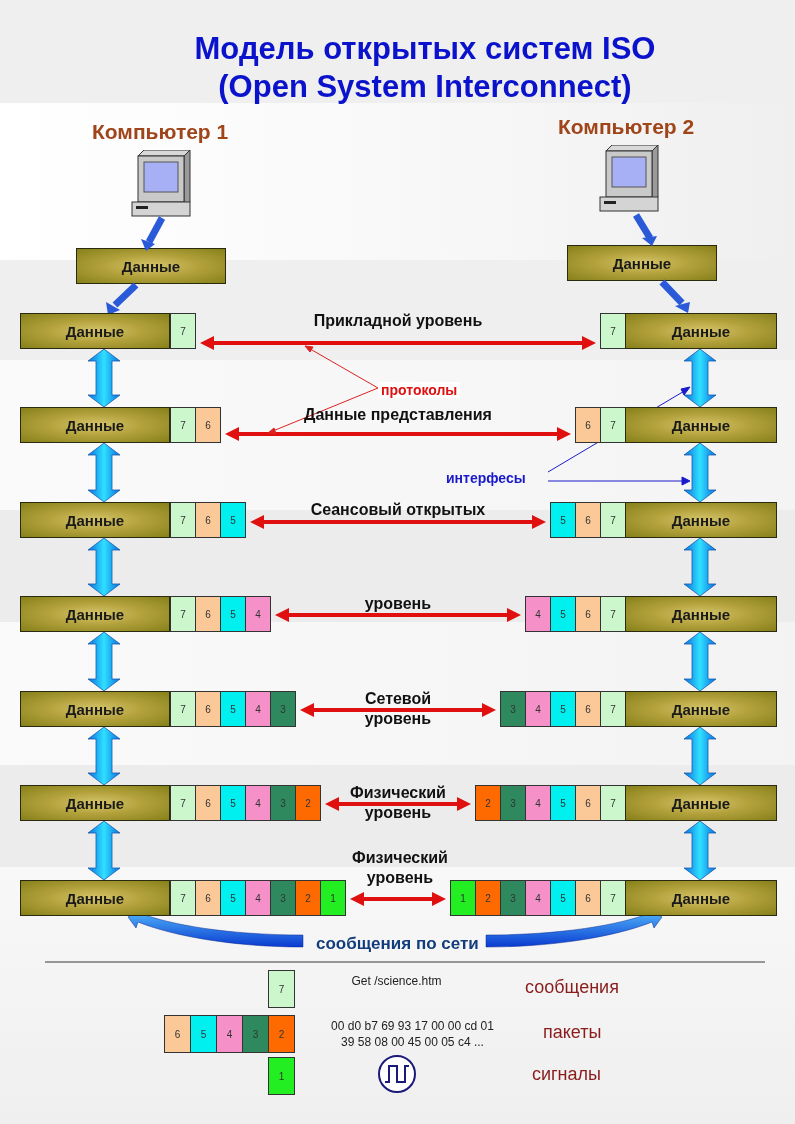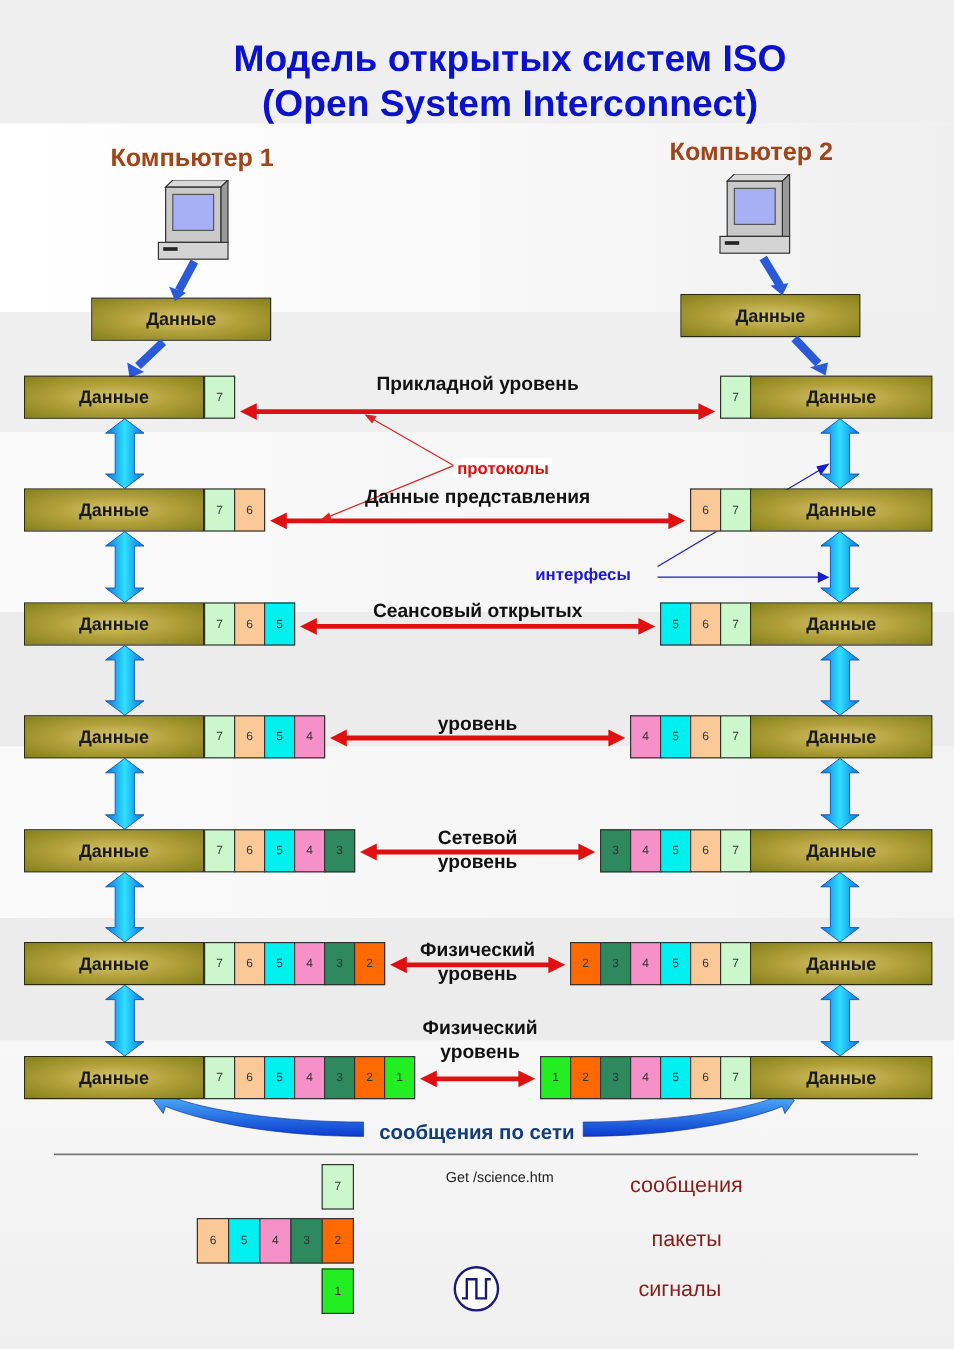--- a/index.html
+++ b/index.html
@@ -337,32 +337,34 @@
     </div>
   </div>
 
 <div class="red-lbl" style="left:378px;top:382px;">протоколы</div>
 <div class="blue-lbl" style="left:446px;top:470px;">интерфесы</div>
 <div class="net-lbl" style="left:316px;top:934px;">сообщения по сети</div>
 
 <div id="legend">
     <div>
       <div class="hdr" style="left:268px;top:970px;width:27px;height:38px;background:#ccf7cc;">7</div>
-      <div class="legend-text" style="left:304px;width:225px;top:973px;">
+      <div class="legend-text" style="left:284px;width:225px;top:973px;">
         <div>Get /science.htm</div>
       </div>
       <div class="legend-kind" style="left:525px;top:977px;">сообщения</div>
     </div>
     <div>
       <div class="hdr" style="left:164px;top:1015px;width:27px;height:38px;background:#fbc898;">6</div>
       <div class="hdr" style="left:190px;top:1015px;width:27px;height:38px;background:#00f0f0;">5</div>
       <div class="hdr" style="left:216px;top:1015px;width:27px;height:38px;background:#f590c8;">4</div>
       <div class="hdr" style="left:242px;top:1015px;width:27px;height:38px;background:#2e8a5e;">3</div>
       <div class="hdr" style="left:268px;top:1015px;width:27px;height:38px;background:#ff6a00;">2</div>
       <div class="legend-text" style="left:300px;width:225px;top:1018px;">
+        <div>00 d0 b7 69 93 17 00 00 cd 01</div>
+        <div>39 58 08 00 45 00 05 c4 ...</div>
       </div>
       <div class="legend-kind" style="left:543px;top:1022px;text-align:center;">пакеты</div>
     </div>
     <div>
       <div class="hdr" style="left:268px;top:1057px;width:27px;height:38px;background:#22ee22;">1</div>
       <svg width="40" height="40" viewBox="0 0 40 40" style="position:absolute;left:377px;top:1054px;">
         <circle cx="20" cy="20" r="18" fill="#fff" stroke="#1a1a7a" stroke-width="2"></circle>
         <polyline points="8,28 12,28 12,12 20,12 20,28 28,28 28,12 32,12" fill="none" stroke="#1a1a7a" stroke-width="2"></polyline>
       </svg>
       <div class="legend-kind" style="left:532px;top:1064px;">сигналы</div>

